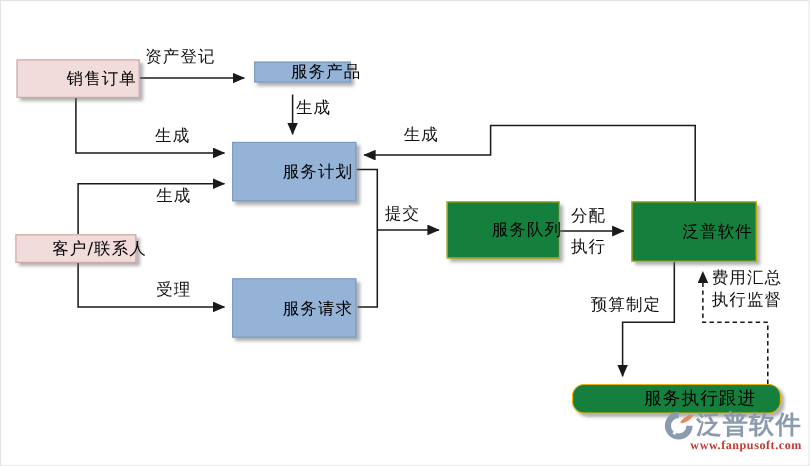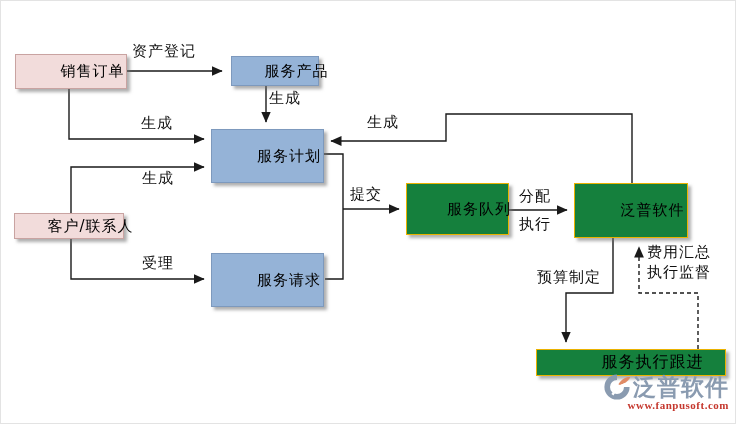--- a/index.html
+++ b/index.html
@@ -66,33 +66,33 @@
       <path d="M631,182 V113 H445 V140 H330" marker-end="url(#arr)"></path>
 
       <path d="M612,237 V292 H565 V341" marker-end="url(#arr)"></path>
 
       <path d="M697,348 V292 H638 V246" stroke-dasharray="4 3" marker-end="url(#arr)"></path>
     </g>
   </svg>
 
   <div class="node pink" style="left:14px;top:53px;width:112px;height:35px;">销售订单</div>
 
-  <div class="node blue" style="left:230px;top:55px;width:88px;height:30px;">服务产品</div>
+  <div class="node blue" style="left:230px;top:55px;width:88px;height:19px;">服务产品</div>
 
   <div class="node blue" style="left:210px;top:128px;width:113px;height:54px;">服务计划</div>
 
   <div class="node pink" style="left:13px;top:212px;width:110px;height:26px;">客户/联系人</div>
 
   <div class="node blue" style="left:210px;top:252px;width:113px;height:54px;">服务请求</div>
 
   <div class="node orange" style="left:405px;top:182px;width:103px;height:52px;">服务队列</div>
 
   <div class="node orange" style="left:573px;top:182px;width:114px;height:55px;">泛普软件</div>
 
-  <div class="node orange" style="left:535px;top:348px;width:190px;height:27px;font-size:16px;">服务执行跟进</div>
+  <div class="node orange" style="left:519px;top:348px;width:190px;height:27px;font-size:16px;border-radius:11px;">服务执行跟进</div>
 
   <div class="edge-label" style="left:131px;top:41px;">资产登记</div>
   <div class="edge-label" style="left:268px;top:88px;">生成</div>
   <div class="edge-label" style="left:140px;top:113px;">生成</div>
   <div class="edge-label" style="left:366px;top:112px;">生成</div>
   <div class="edge-label" style="left:141px;top:168px;">生成</div>
   <div class="edge-label" style="left:141px;top:253px;">受理</div>
   <div class="edge-label" style="left:349px;top:184px;">提交</div>
   <div class="edge-label" style="left:518px;top:186px;">分配</div>
   <div class="edge-label" style="left:518px;top:214px;">执行</div>

